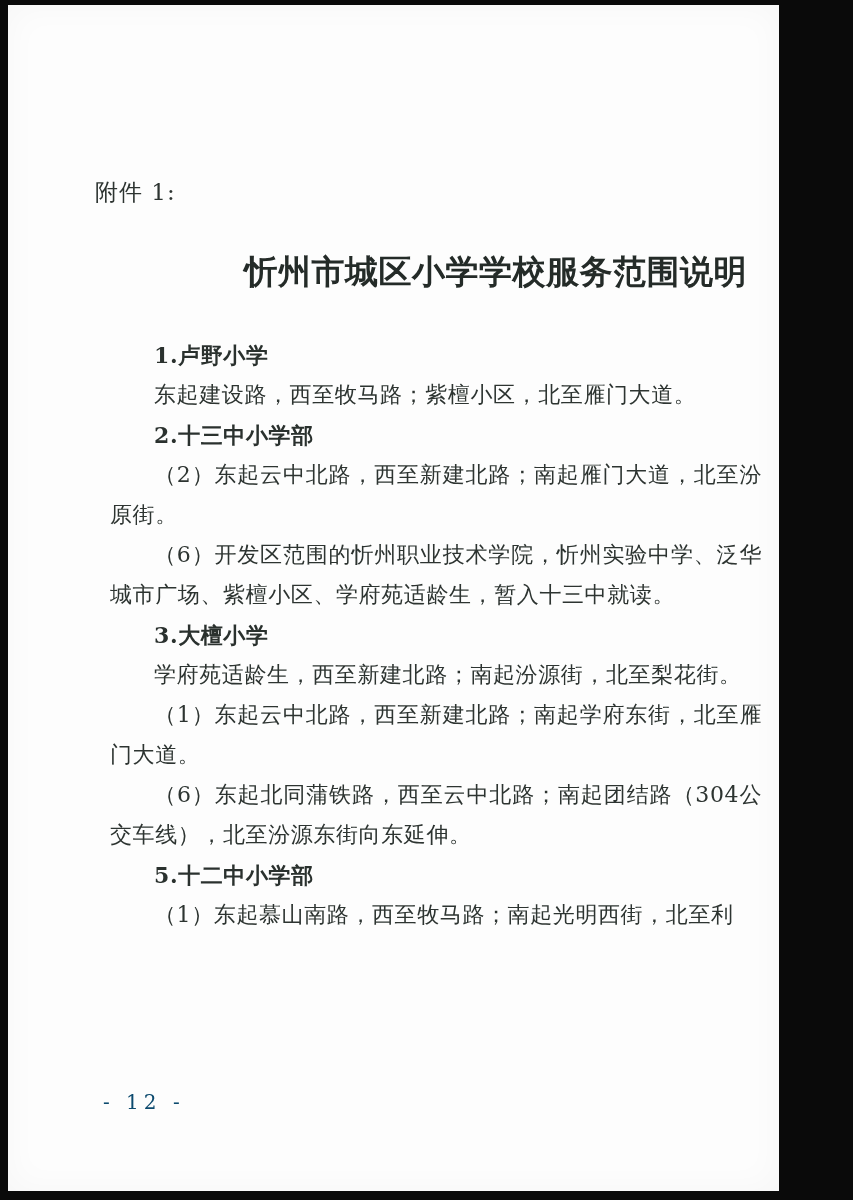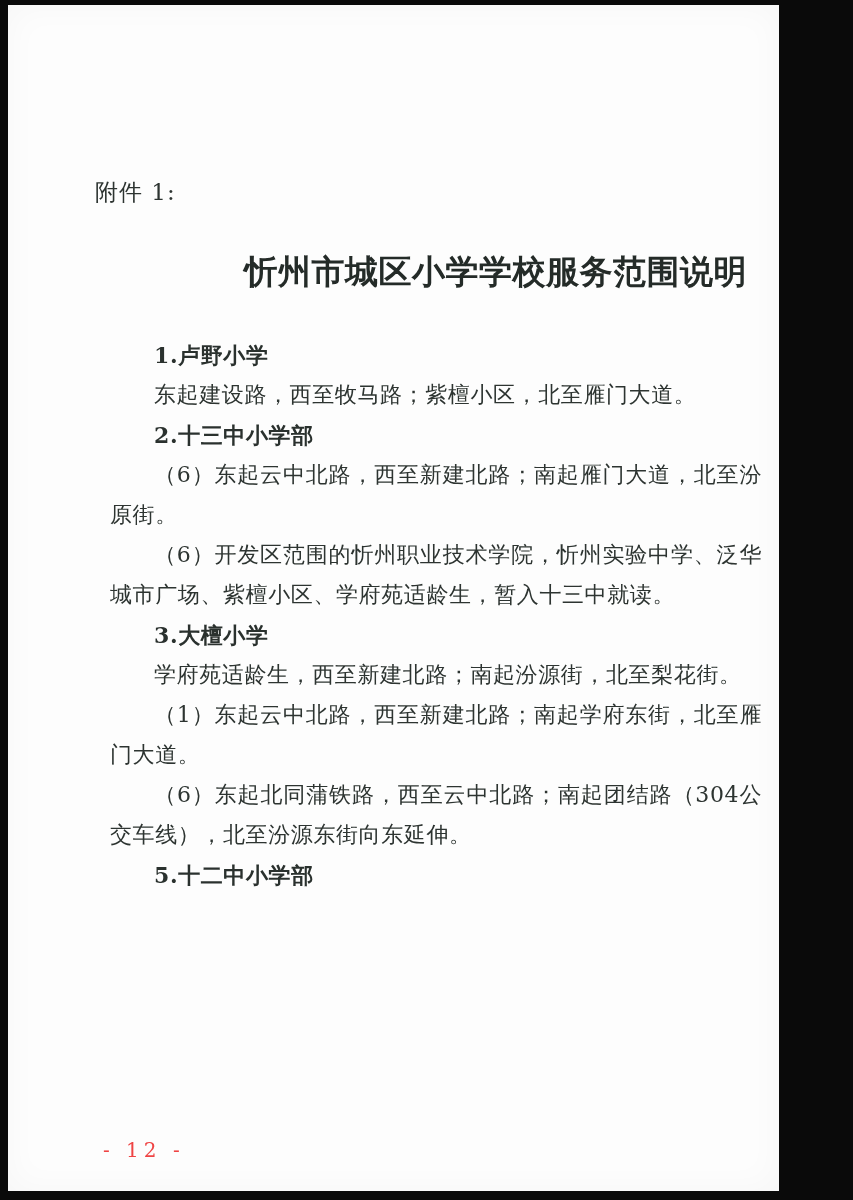--- a/index.html
+++ b/index.html
@@ -67,23 +67,22 @@
   .paragraph {
     margin: 0;
     text-indent: 2em;
     text-align: justify;
   }
   .page-number {
     position: absolute;
     left: 95px;
     top: 1085px;
     font-size: 20px;
-    color: #ef4444;
+    color: #0c4a6e;
     letter-spacing: 5px;
-    margin-top: 48px;
   }
 </style>
 </head>
 <body>
 
 <div class="scan-frame">
   <div class="page">
 
     <div class="attachment-label">附件 1:</div>
 
@@ -91,36 +90,37 @@
 
     <div class="doc-body">
 
       <div>
         <h2 class="section-heading">1.卢野小学</h2>
         <p class="paragraph">东起建设路，西至牧马路；紫檀小区，北至雁门大道。</p>
       </div>
 
       <div>
         <h2 class="section-heading">2.十三中小学部</h2>
-        <p class="paragraph">（6）东起云中北路，西至新建北路；南起雁门大道，北至汾原街。</p>
+        <p class="paragraph">（2）东起云中北路，西至新建北路；南起雁门大道，北至汾原街。</p>
         <p class="paragraph">（6）开发区范围的忻州职业技术学院，忻州实验中学、泛华城市广场、紫檀小区、学府苑适龄生，暂入十三中就读。</p>
       </div>
 
       <div>
         <h2 class="section-heading">3.大檀小学</h2>
         <p class="paragraph">学府苑适龄生，西至新建北路；南起汾源街，北至梨花街。</p>
       </div>
 
       <div>
         <p class="paragraph">（1）东起云中北路，西至新建北路；南起学府东街，北至雁门大道。</p>
         <p class="paragraph">（6）东起北同蒲铁路，西至云中北路；南起团结路（304公交车线），北至汾源东街向东延伸。</p>
       </div>
 
       <div>
         <h2 class="section-heading">5.十二中小学部</h2>
+        <p class="paragraph">（1）东起慕山南路，西至牧马路；南起光明西街，北至利</p>
       </div>
 
     </div>
 
     <div class="page-number">- 12 -</div>
 
   </div>
 </div>
 
 </body></html>

